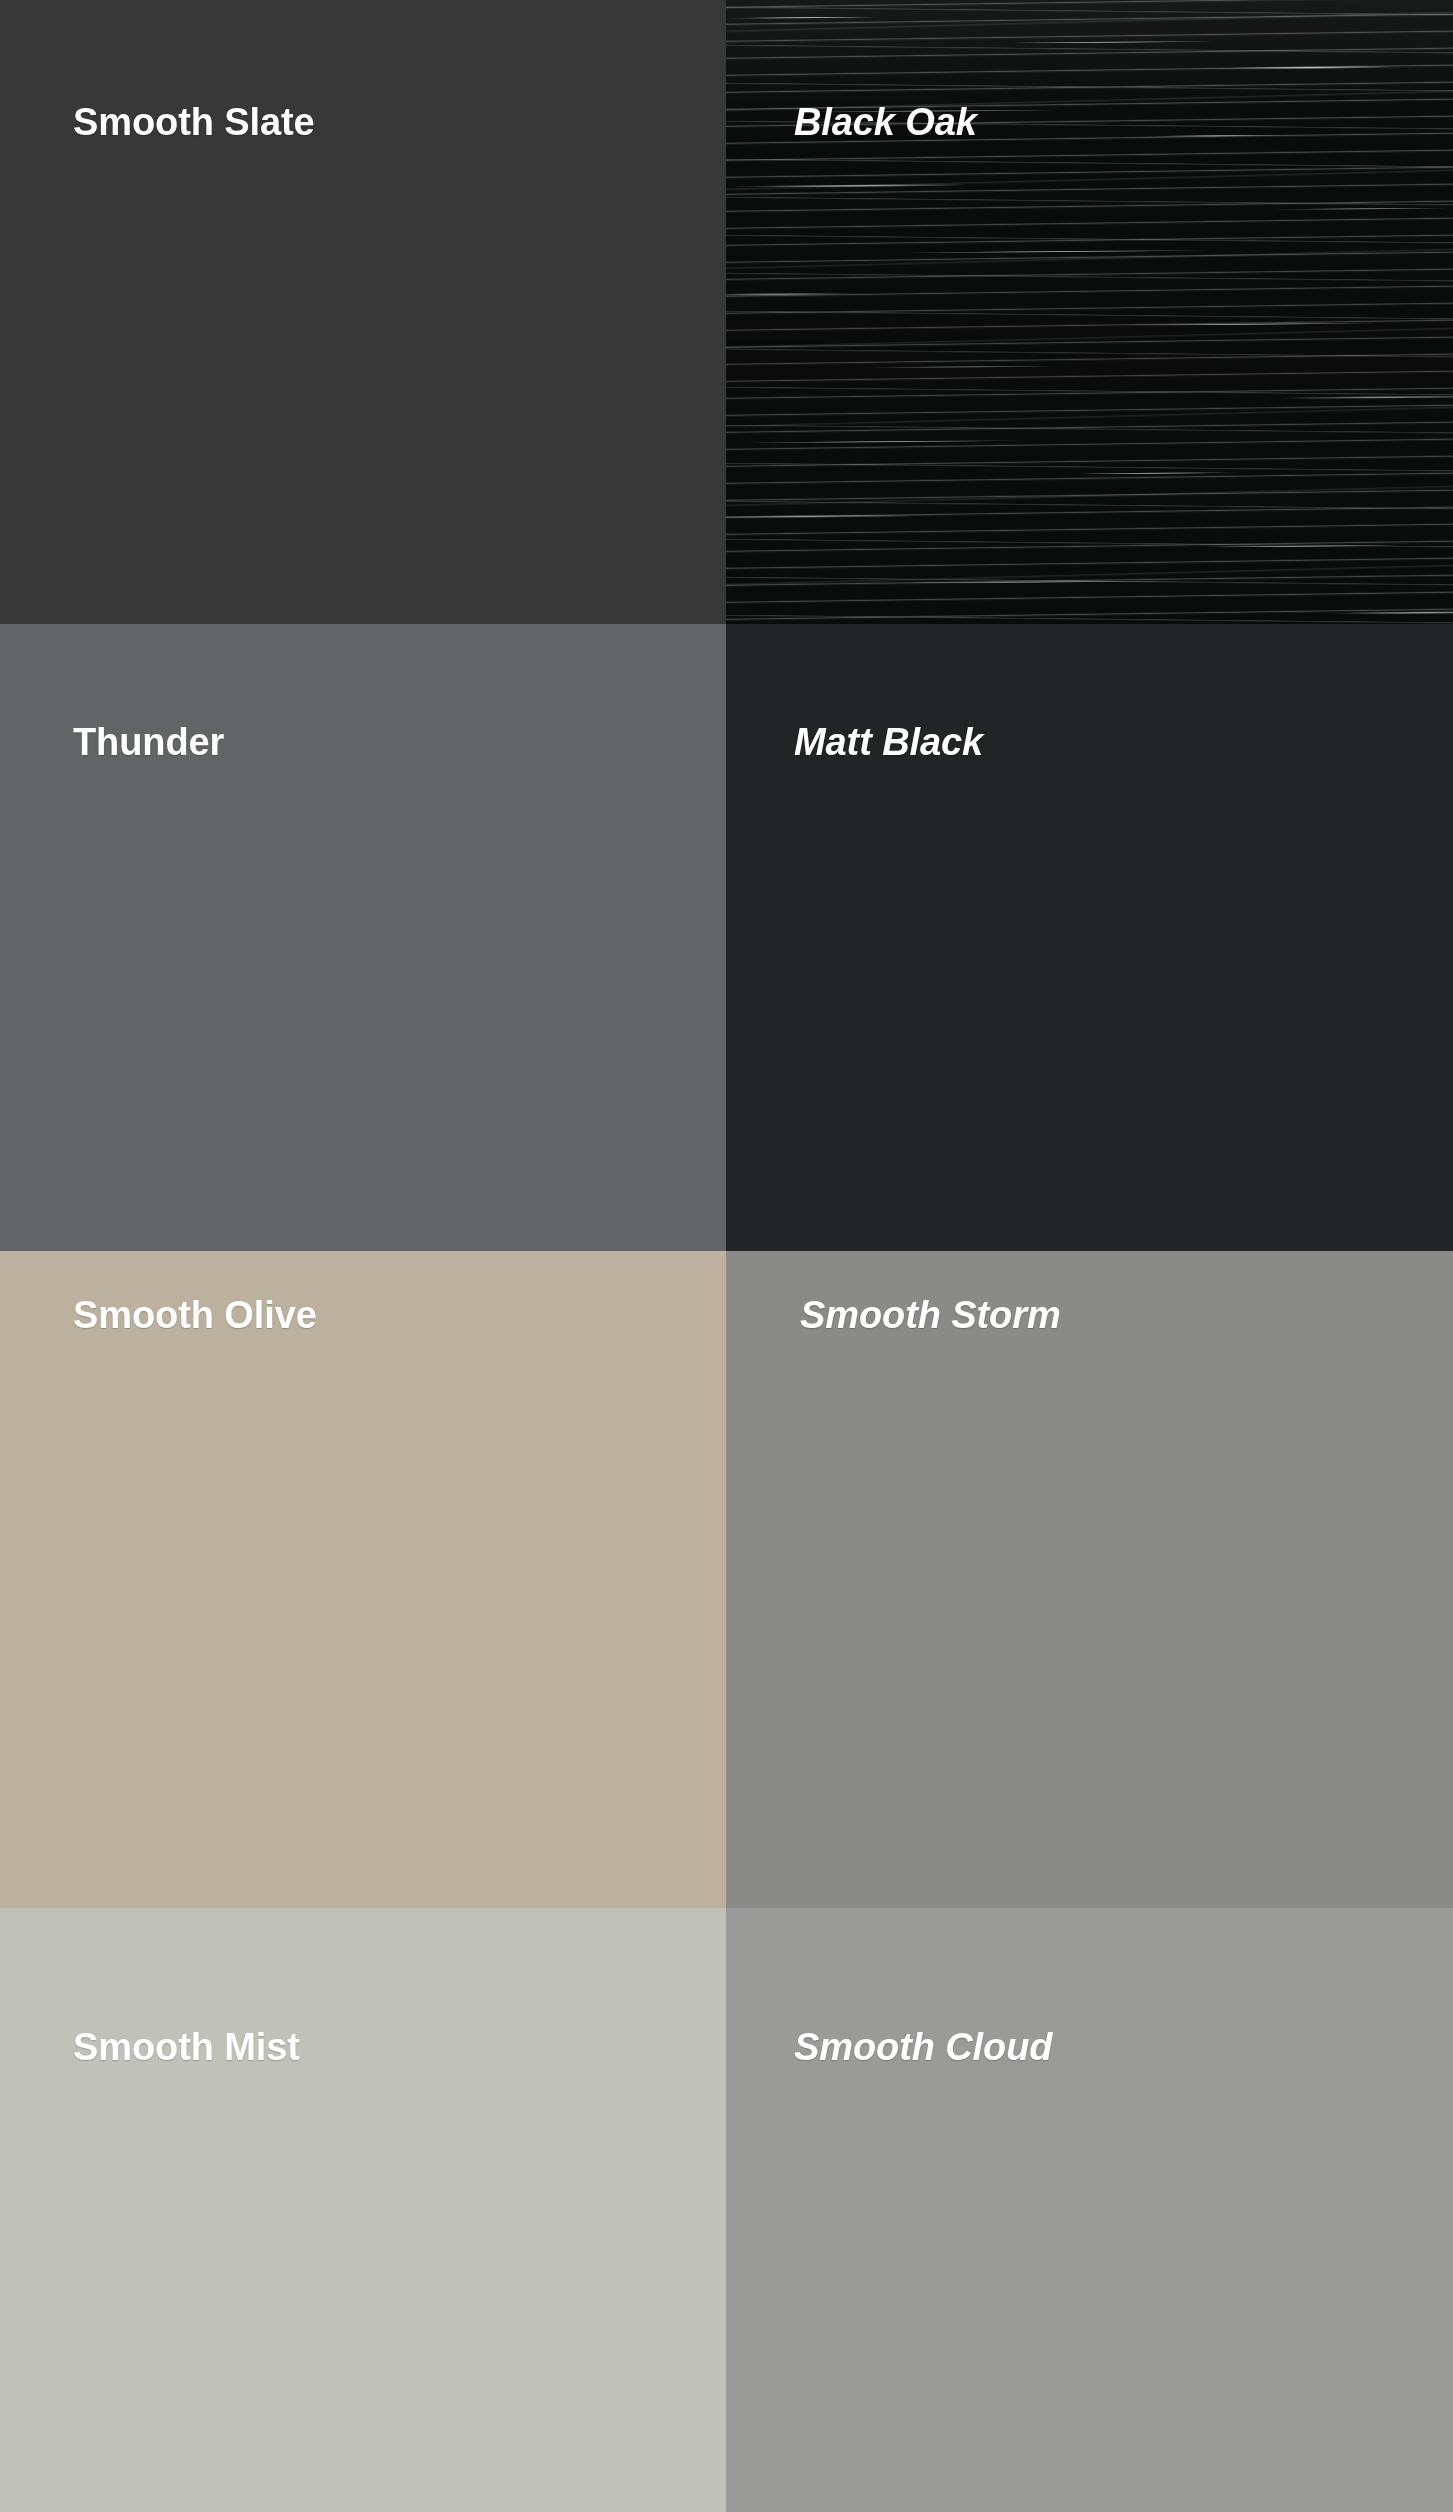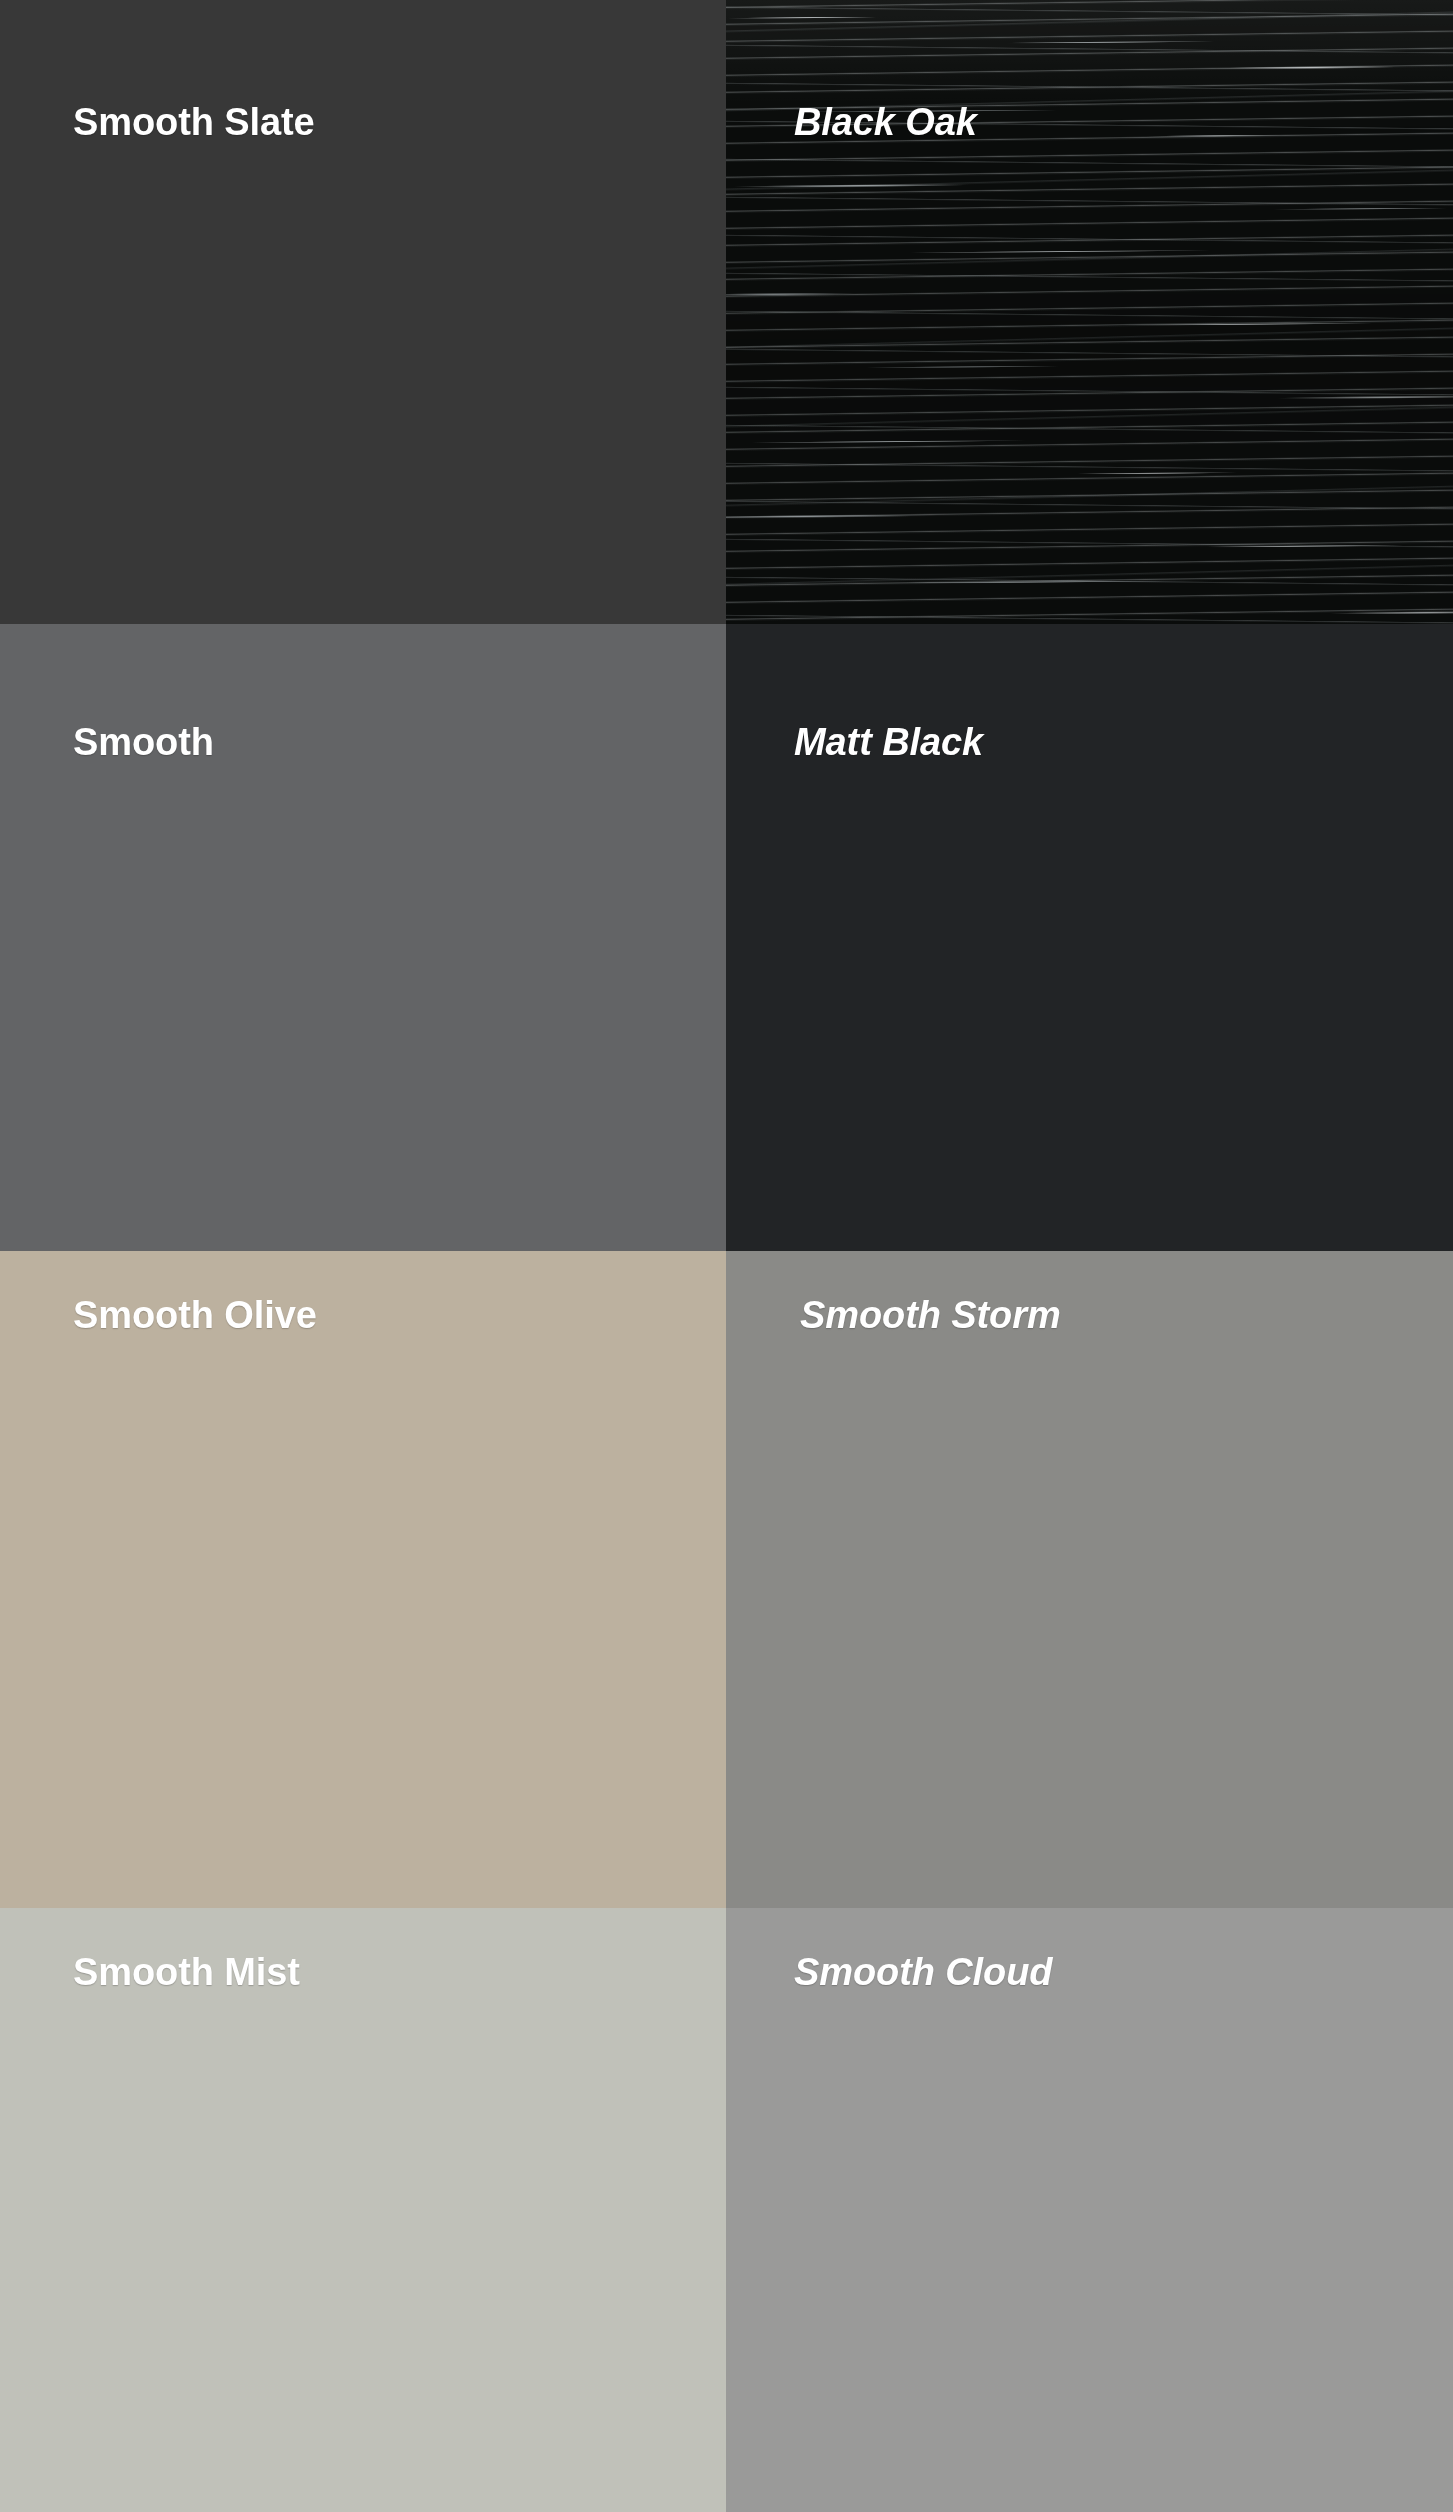--- a/index.html
+++ b/index.html
@@ -45,21 +45,21 @@
     line-height: 1;
     letter-spacing: -0.1px;
     white-space: nowrap;
     text-shadow: 0 0.7px 1.3px rgba(0,0,0,0.22);
   }
 
   
   .row-1 .swatch-label { padding-top: 103px; }
   .row-2 .swatch-label { padding-top: 99px; }
   .row-3 .swatch-label { padding-top: 45px; }
-  .row-4 .swatch-label { padding-top: 45px; }
+  .row-4 .swatch-label { padding-top: 120px; }
 
   
   .fill {
     position: absolute;
     inset: 0;
     z-index: 0;
   }
 
   
   .grain {
@@ -151,21 +151,21 @@
     <div class="grain">
       <div class="grain-base"></div>
       <div class="grain-streaks"></div>
       <div class="grain-shade"></div>
     </div>
     <span class="swatch-label" style="color: rgb(255, 255, 255);">Black Oak</span>
   </div>
 
   <div class="swatch col-left row-2">
     <div class="fill" style="background-color: rgb(99, 100, 102);"></div>
-    <span class="swatch-label" style="color: rgb(255, 255, 255);">Smooth</span>
+    <span class="swatch-label" style="color: rgb(255, 255, 255);">Thunder</span>
   </div>
 
   <div class="swatch col-right row-2">
     <div class="fill" style="background-color: rgb(34, 36, 38);"></div>
     <span class="swatch-label" style="color: rgb(255, 255, 255);">Matt Black</span>
   </div>
 
   <div class="swatch col-left row-3">
     <div class="fill" style="background-color: rgb(188, 177, 159);"></div>
     <span class="swatch-label" style="color: rgb(255, 255, 255);">Smooth Olive</span>

